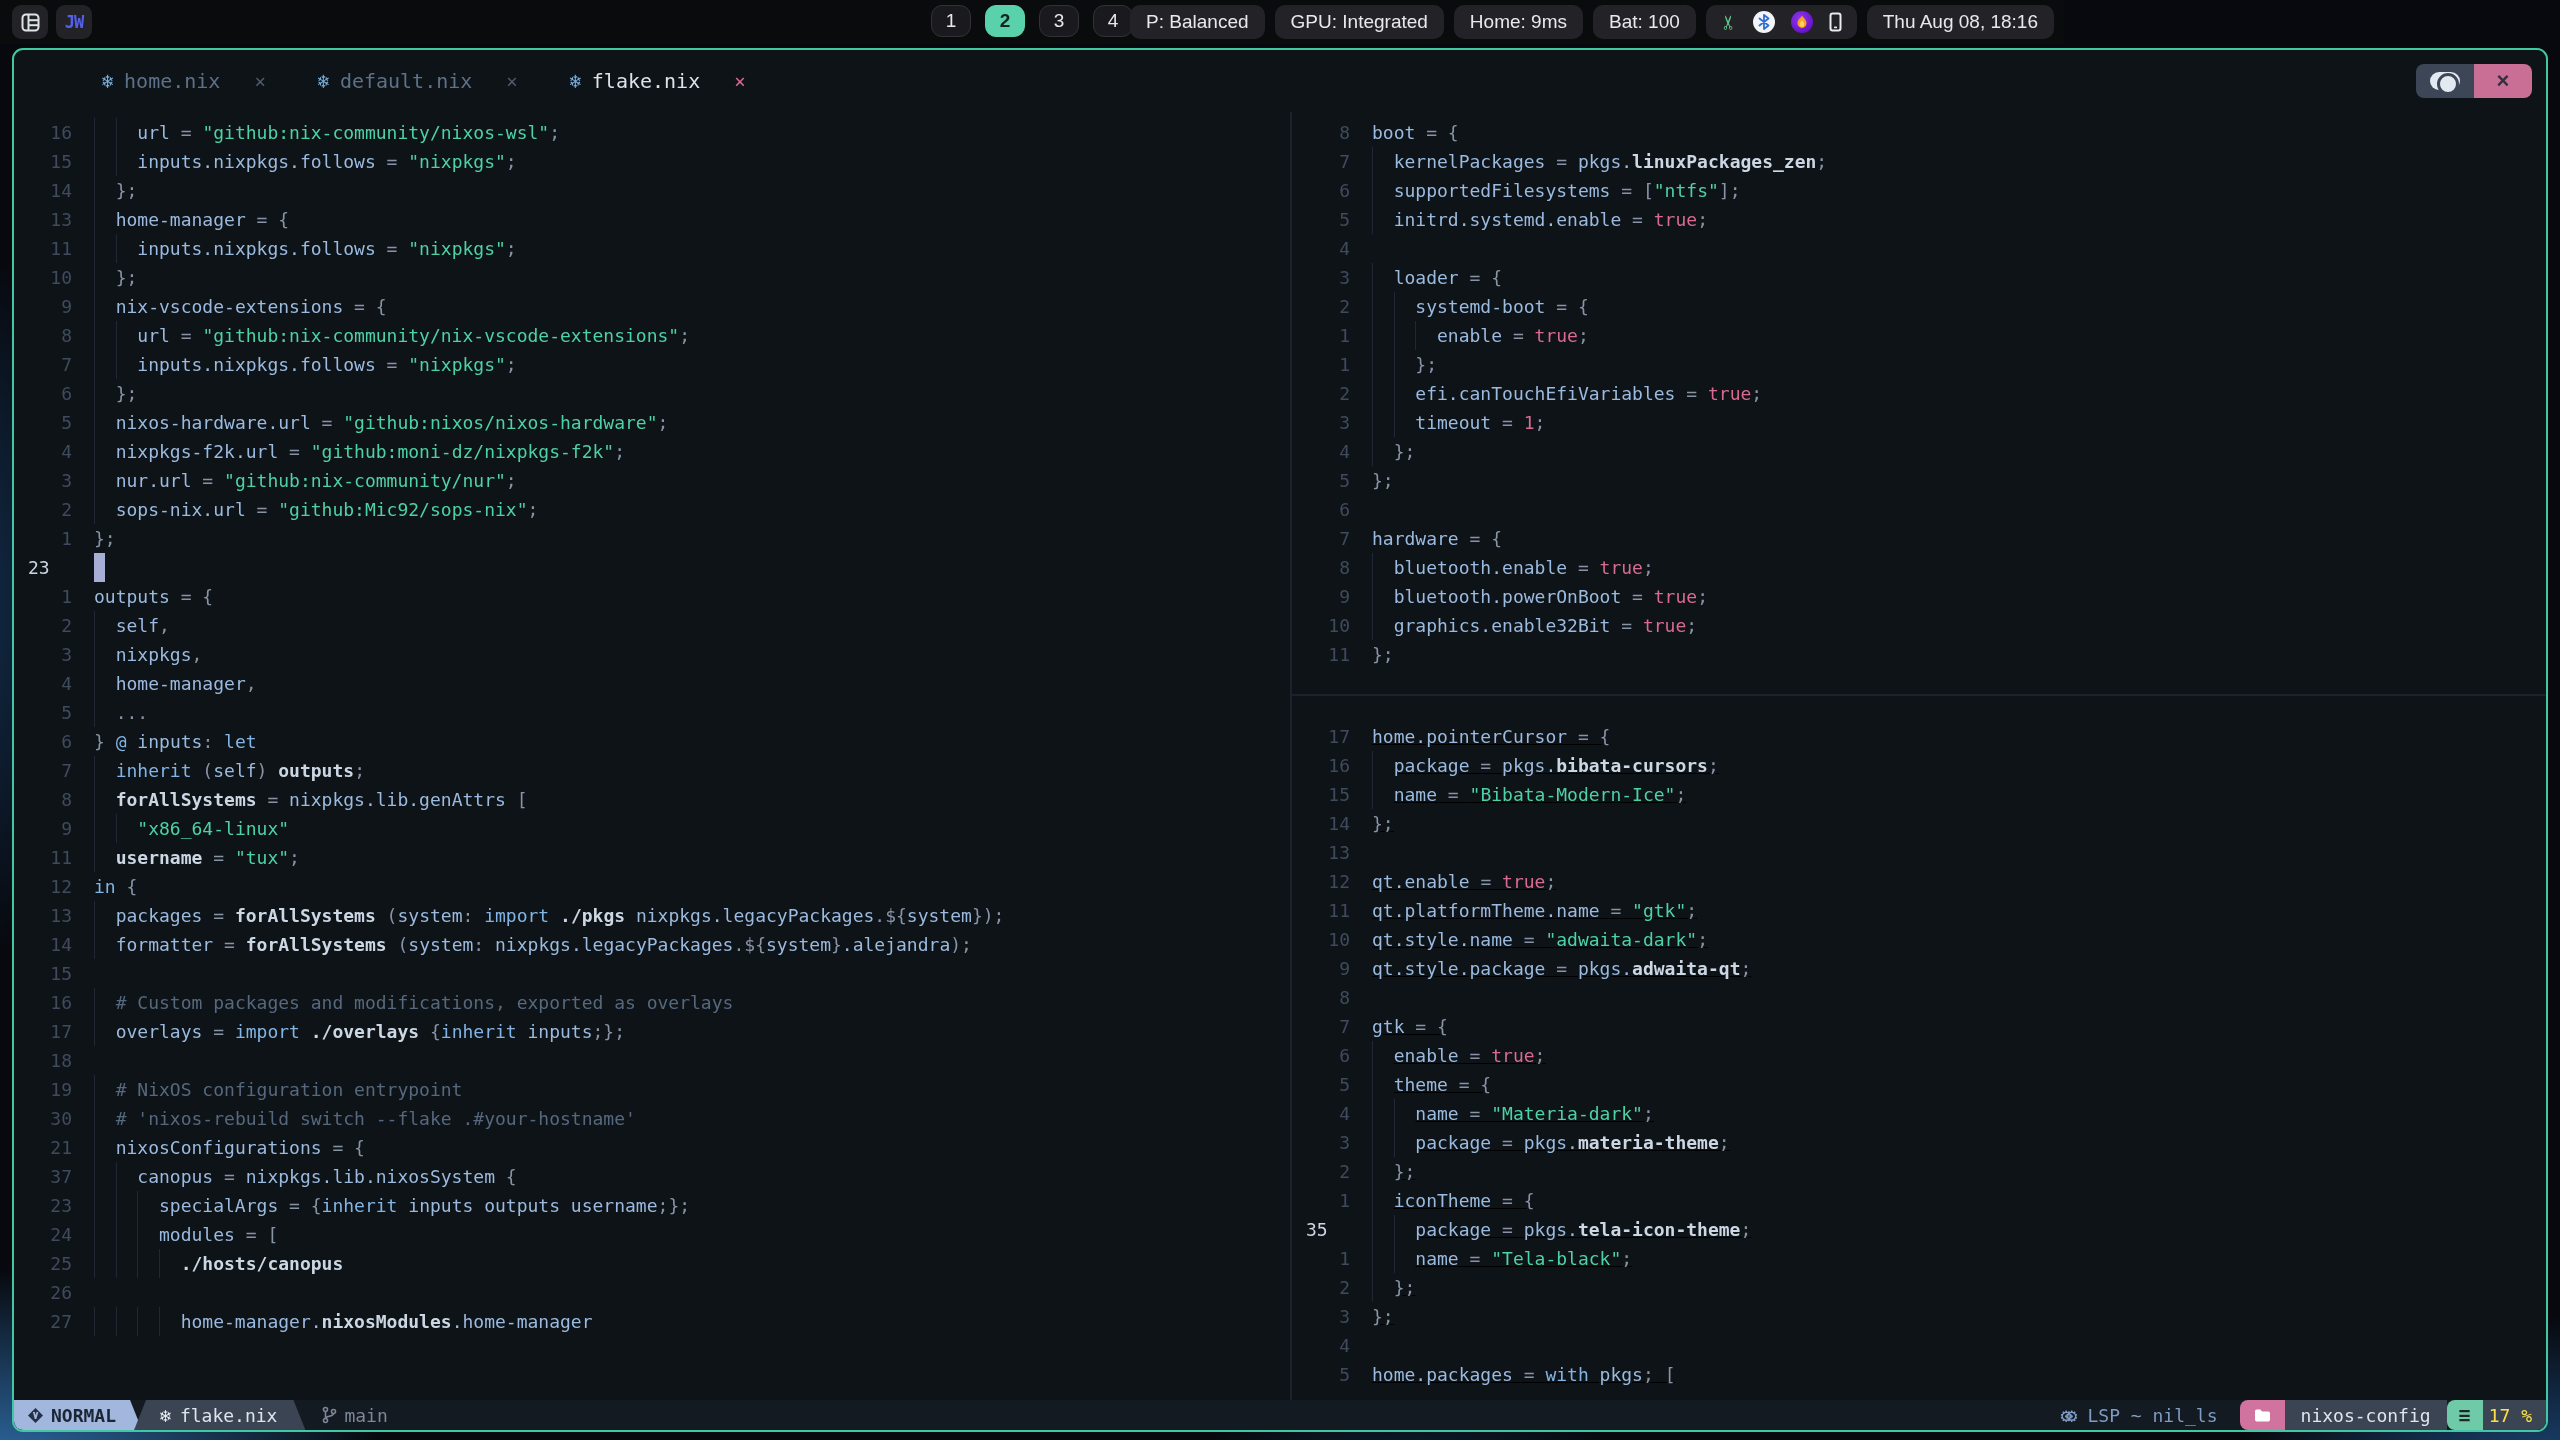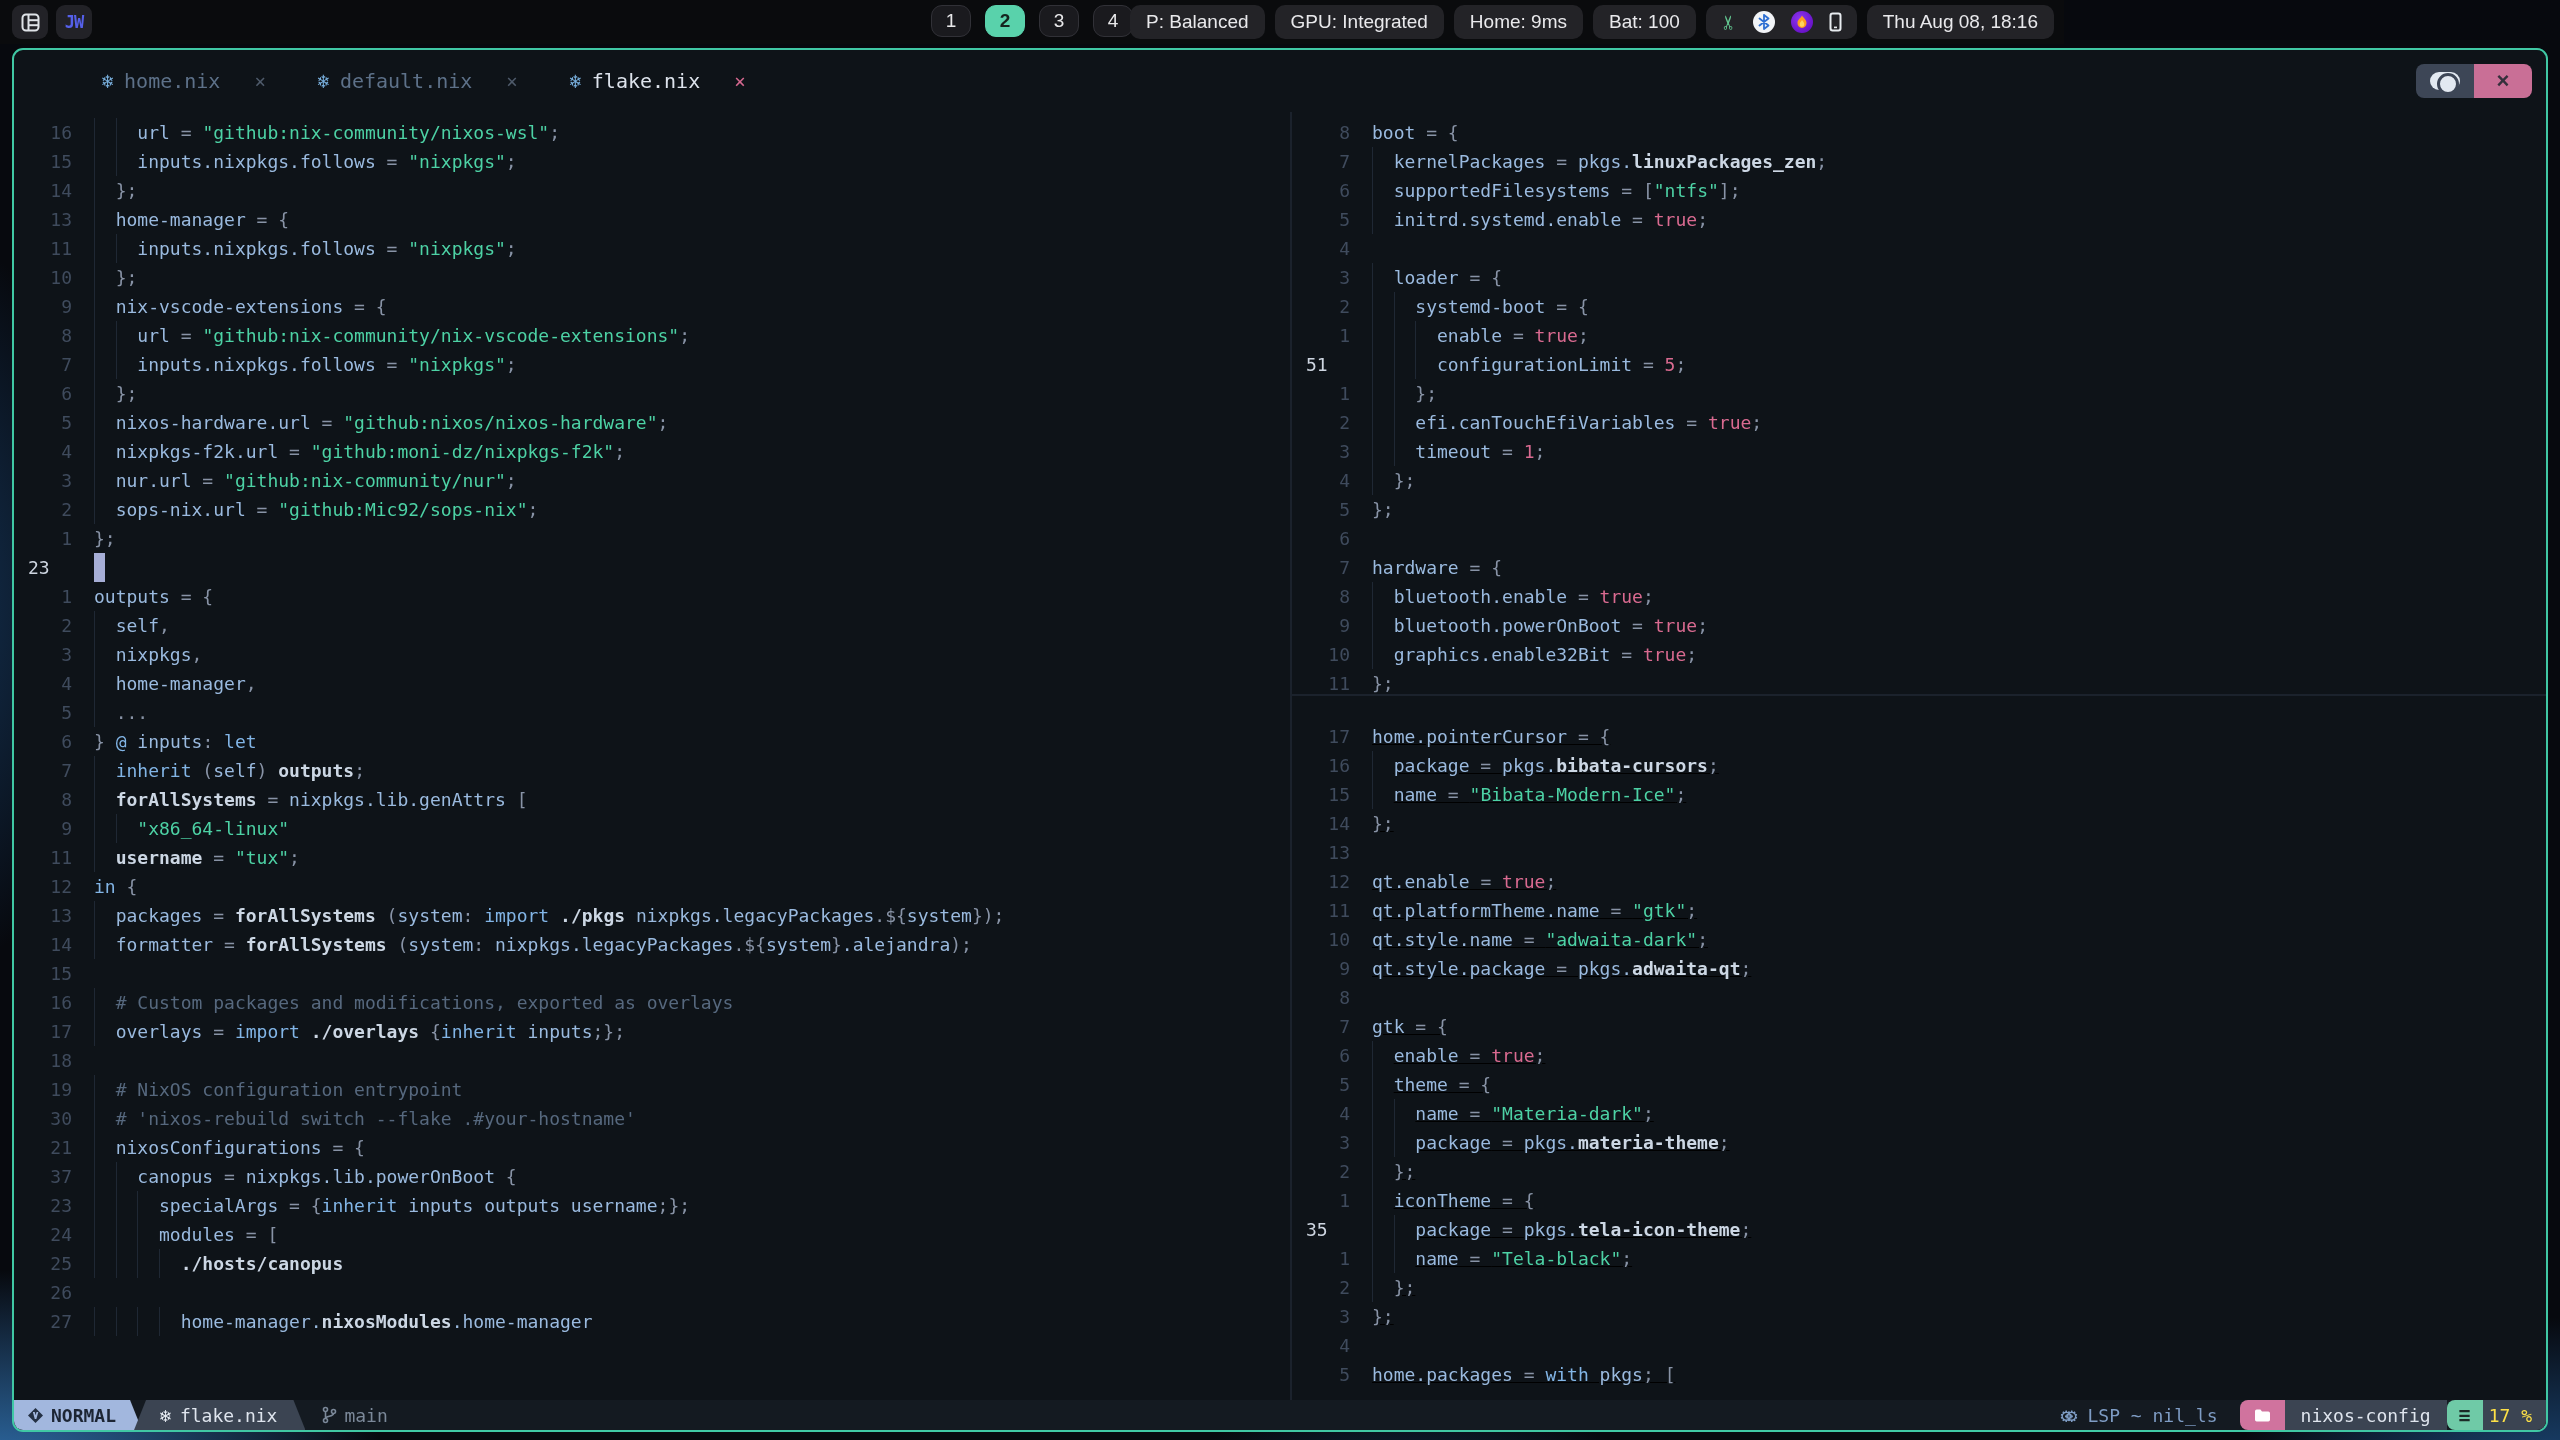--- a/index.html
+++ b/index.html
@@ -219,39 +219,38 @@
         <div class="cl"><span class="ln">12</span><span class="t-k">in</span><span class="t-o"> {</span></div>
         <div class="cl"><span class="ln">13</span><span class="ind" style="width: 2ch;"></span><span class="t-p">packages</span><span class="t-o"> = </span><span class="t-w">forAllSystems</span><span class="t-o"> (</span><span class="t-p">system</span><span class="t-o">: </span><span class="t-k">import</span><span class="t-w"> ./pkgs </span><span class="t-p">nixpkgs.legacyPackages</span><span class="t-o">.${</span><span class="t-p">system</span><span class="t-o">});</span></div>
         <div class="cl"><span class="ln">14</span><span class="ind" style="width: 2ch;"></span><span class="t-p">formatter</span><span class="t-o"> = </span><span class="t-w">forAllSystems</span><span class="t-o"> (</span><span class="t-p">system</span><span class="t-o">: </span><span class="t-p">nixpkgs.legacyPackages</span><span class="t-o">.${</span><span class="t-p">system</span><span class="t-o">}</span><span class="t-p">.alejandra</span><span class="t-o">);</span></div>
         <div class="cl"><span class="ln">15</span></div>
         <div class="cl"><span class="ln">16</span><span class="ind" style="width: 2ch;"></span><span class="t-c"># Custom packages and modifications, exported as overlays</span></div>
         <div class="cl"><span class="ln">17</span><span class="ind" style="width: 2ch;"></span><span class="t-p">overlays</span><span class="t-o"> = </span><span class="t-k">import</span><span class="t-w"> ./overlays </span><span class="t-o">{</span><span class="t-k">inherit</span><span class="t-p"> inputs</span><span class="t-o">;};</span></div>
         <div class="cl"><span class="ln">18</span></div>
         <div class="cl"><span class="ln">19</span><span class="ind" style="width: 2ch;"></span><span class="t-c"># NixOS configuration entrypoint</span></div>
         <div class="cl"><span class="ln">30</span><span class="ind" style="width: 2ch;"></span><span class="t-c"># 'nixos-rebuild switch --flake .#your-hostname'</span></div>
         <div class="cl"><span class="ln">21</span><span class="ind" style="width: 2ch;"></span><span class="t-p">nixosConfigurations</span><span class="t-o"> = {</span></div>
-        <div class="cl"><span class="ln">37</span><span class="ind" style="width: 4ch;"></span><span class="t-p">canopus</span><span class="t-o"> = </span><span class="t-p">nixpkgs.lib.powerOnBoot</span><span class="t-o"> {</span></div>
+        <div class="cl"><span class="ln">37</span><span class="ind" style="width: 4ch;"></span><span class="t-p">canopus</span><span class="t-o"> = </span><span class="t-p">nixpkgs.lib.nixosSystem</span><span class="t-o"> {</span></div>
         <div class="cl"><span class="ln">23</span><span class="ind" style="width: 6ch;"></span><span class="t-p">specialArgs</span><span class="t-o"> = {</span><span class="t-k">inherit</span><span class="t-p"> inputs outputs username</span><span class="t-o">;};</span></div>
         <div class="cl"><span class="ln">24</span><span class="ind" style="width: 6ch;"></span><span class="t-p">modules</span><span class="t-o"> = [</span></div>
         <div class="cl"><span class="ln">25</span><span class="ind" style="width: 8ch;"></span><span class="t-w">./hosts/canopus</span></div>
         <div class="cl"><span class="ln">26</span></div>
         <div class="cl"><span class="ln">27</span><span class="ind" style="width: 8ch;"></span><span class="t-p">home-manager.</span><span class="t-w">nixosModules</span><span class="t-p">.home-manager</span></div>
       </div>
     <div class="vsep"></div>
     <div class="pane-right">
       <div class="pane-rt">
           <div class="cl"><span class="ln">8</span><span class="t-p">boot</span><span class="t-o"> = {</span></div>
           <div class="cl"><span class="ln">7</span><span class="ind" style="width: 2ch;"></span><span class="t-p">kernelPackages</span><span class="t-o"> = </span><span class="t-p">pkgs.</span><span class="t-w">linuxPackages_zen</span><span class="t-o">;</span></div>
           <div class="cl"><span class="ln">6</span><span class="ind" style="width: 2ch;"></span><span class="t-p">supportedFilesystems</span><span class="t-o"> = [</span><span class="t-s">"ntfs"</span><span class="t-o">];</span></div>
           <div class="cl"><span class="ln">5</span><span class="ind" style="width: 2ch;"></span><span class="t-p">initrd.systemd.enable</span><span class="t-o"> = </span><span class="t-n">true</span><span class="t-o">;</span></div>
           <div class="cl"><span class="ln">4</span></div>
           <div class="cl"><span class="ln">3</span><span class="ind" style="width: 2ch;"></span><span class="t-p">loader</span><span class="t-o"> = {</span></div>
           <div class="cl"><span class="ln">2</span><span class="ind" style="width: 4ch;"></span><span class="t-p">systemd-boot</span><span class="t-o"> = {</span></div>
           <div class="cl"><span class="ln">1</span><span class="ind" style="width: 6ch;"></span><span class="t-p">enable</span><span class="t-o"> = </span><span class="t-n">true</span><span class="t-o">;</span></div>
-          <div class="cl"><span class="ln cur">51</span><span class="ind" style="width: 6ch;"></span><span class="t-p">configurationLimit</span><span class="t-o"> = </span><span class="t-n">5</span><span class="t-o">;</span></div>
           <div class="cl"><span class="ln">1</span><span class="ind" style="width: 4ch;"></span><span class="t-o">};</span></div>
           <div class="cl"><span class="ln">2</span><span class="ind" style="width: 4ch;"></span><span class="t-p">efi.canTouchEfiVariables</span><span class="t-o"> = </span><span class="t-n">true</span><span class="t-o">;</span></div>
           <div class="cl"><span class="ln">3</span><span class="ind" style="width: 4ch;"></span><span class="t-p">timeout</span><span class="t-o"> = </span><span class="t-n">1</span><span class="t-o">;</span></div>
           <div class="cl"><span class="ln">4</span><span class="ind" style="width: 2ch;"></span><span class="t-o">};</span></div>
           <div class="cl"><span class="ln">5</span><span class="t-o">};</span></div>
           <div class="cl"><span class="ln">6</span></div>
           <div class="cl"><span class="ln">7</span><span class="t-p">hardware</span><span class="t-o"> = {</span></div>
           <div class="cl"><span class="ln">8</span><span class="ind" style="width: 2ch;"></span><span class="t-p">bluetooth.enable</span><span class="t-o"> = </span><span class="t-n">true</span><span class="t-o">;</span></div>
           <div class="cl"><span class="ln">9</span><span class="ind" style="width: 2ch;"></span><span class="t-p">bluetooth.powerOnBoot</span><span class="t-o"> = </span><span class="t-n">true</span><span class="t-o">;</span></div>
           <div class="cl"><span class="ln">10</span><span class="ind" style="width: 2ch;"></span><span class="t-p">graphics.enable32Bit</span><span class="t-o"> = </span><span class="t-n">true</span><span class="t-o">;</span></div>

